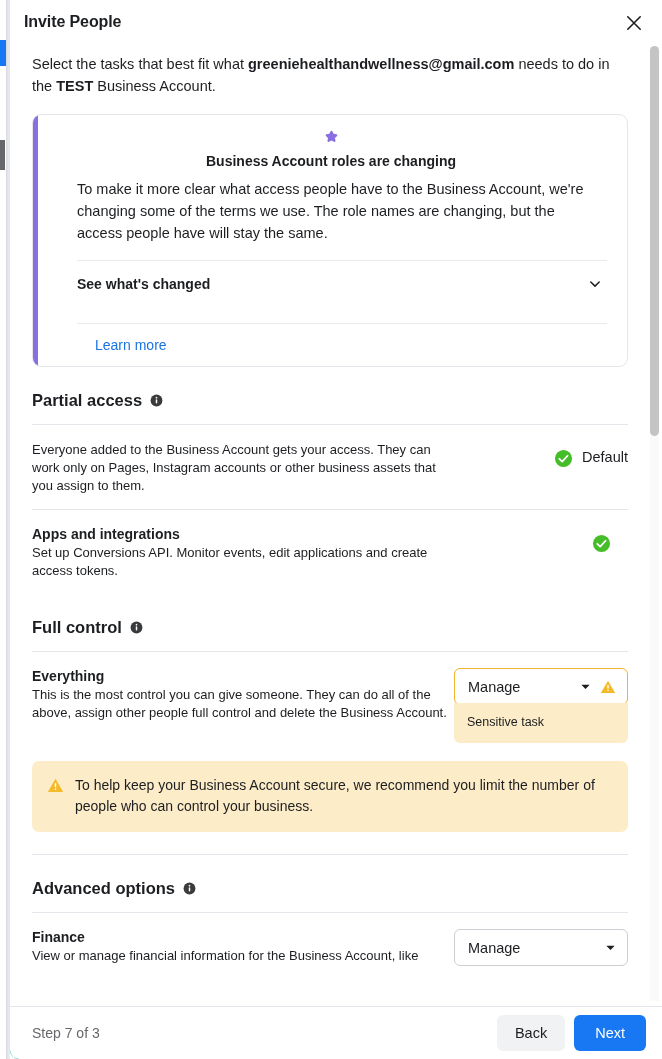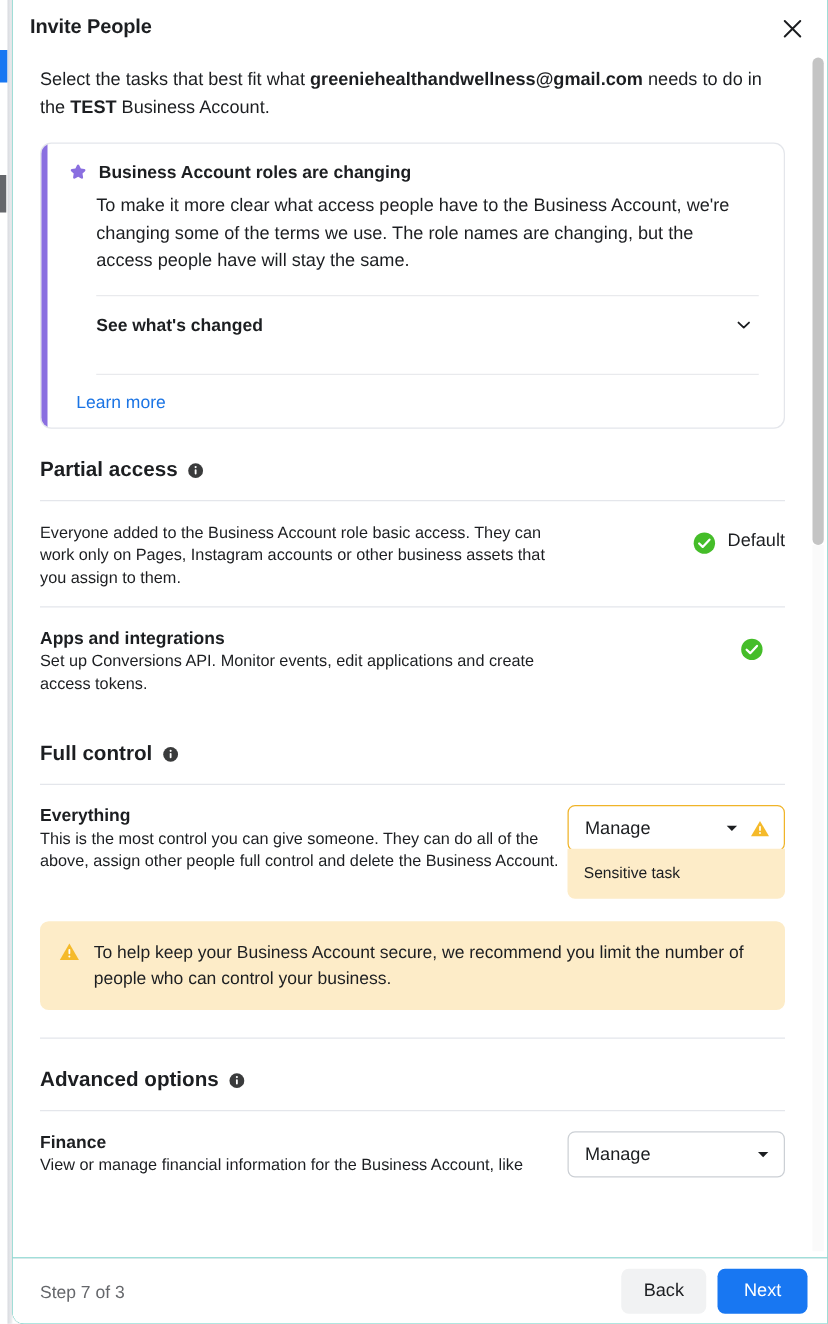--- a/index.html
+++ b/index.html
@@ -90,21 +90,21 @@
     overflow: hidden;
   }
   .notice-rail {
     position: absolute; left: 0; top: 0; bottom: 0; width: 5px;
     background: #8a6fe0;
     border-top-left-radius: 9px; border-bottom-left-radius: 9px;
   }
   .notice-pad { padding: 14px 20px 0 22px; }
   .notice-head {
     display: flex; align-items: center; gap: 9px;
-    font-size: 14px; font-weight: bold; color: #1c1e21;
+    font-size: 14px; font-weight: bold; color: #1c1e21; flex-direction: column;
   }
   .star-icon { flex: 0 0 auto; display: block; }
   .notice-text {
     margin-top: 9px;
     font-size: 14.5px; line-height: 22px; color: #1c1e21;
     padding-left: 22px;
     width: 542px;
   }
   .notice-sep {
     height: 1px; background: #e9eaed;
@@ -112,21 +112,21 @@
   }
   .notice-row {
     margin-left: 22px;
     height: 46px;
     display: flex; align-items: center; justify-content: space-between;
     cursor: pointer;
   }
   .notice-row-label { font-size: 14px; font-weight: bold; color: #1c1e21; }
   .chev { display: block; margin-right: 5px; }
   .notice-link {
-    margin-left: 6px;
+    margin-left: 40px;
     height: 42px;
     display: flex; align-items: center;
     font-size: 14px; color: #1b74e4; cursor: pointer;
   }
 
   
   .section-title {
     display: flex; align-items: center; gap: 8px;
     font-size: 16.5px; font-weight: bold; color: #1c1e21;
     padding-top: 24px; padding-bottom: 14px;
@@ -280,21 +280,21 @@
         <svg class="info-icon" width="13" height="13" viewBox="0 0 16 16" aria-hidden="true">
           <circle cx="8" cy="8" r="7.3" fill="#3a3b3c"></circle>
           <circle cx="8" cy="4.5" r="1.05" fill="#fff"></circle>
           <rect x="7.1" y="6.6" width="1.8" height="5.2" rx="0.9" fill="#fff"></rect>
         </svg>
       </div>
       <div class="hr"></div>
 
       <div class="task-row">
         <div class="task-main">
-          <div class="task-desc">Everyone added to the Business Account role basic access. They can work only on Pages, Instagram accounts or other business assets that you assign to them.</div>
+          <div class="task-desc">Everyone added to the Business Account gets your access. They can work only on Pages, Instagram accounts or other business assets that you assign to them.</div>
         </div>
         <div class="task-ctrl">
           <div class="check-wrap">
             <svg width="19" height="19" viewBox="0 0 20 20" aria-hidden="true">
               <circle cx="10" cy="10" r="9" fill="#45bd29"></circle>
               <path d="M5.6 10.3 L8.6 13.2 L14.3 7.1" stroke="#fff" stroke-width="1.9" fill="none" stroke-linecap="round" stroke-linejoin="round"></path>
             </svg>
             <span class="check-label">Default</span>
           </div>
         </div>

